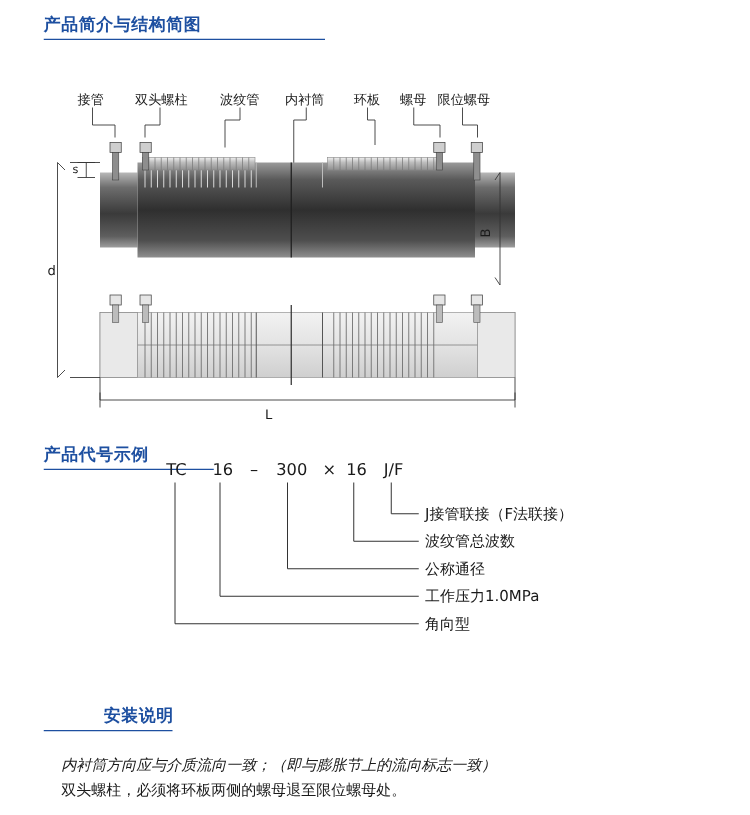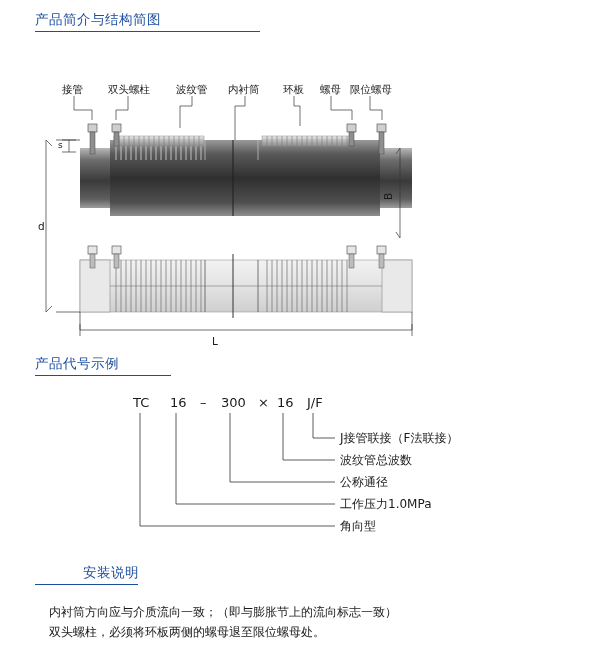--- a/index.html
+++ b/index.html
@@ -6,21 +6,21 @@
   body {
     width:600px; height:652px;
     background:#ffffff;
     font-family:"DejaVu Sans", sans-serif;
     color:#1a1a1a;
     position:relative;
     overflow:hidden;
   }
   .section-title {
     font-size:13.5px;
-    font-weight:normal;
+    font-weight:bold;
     color:#1d4fa0;
     letter-spacing:0.5px;
   }
   .underline {
     height:1px;
     background:#1d4fa0;
   }
   #sec1-title { position:absolute; left:35px; top:11px; }
   #sec1-rule  { position:absolute; left:35px; top:31px; width:225px; }
 
@@ -31,25 +31,25 @@
   #sec3-rule  { position:absolute; left:35px; top:584px; width:103px; }
 
   .note {
     position:absolute;
     left:49px;
     font-size:12px;
     color:#1a1a1a;
     line-height:20px;
     white-space:nowrap;
   }
-  #note1 { top:602px; }
+  #note1 { top:602px;font-style:italic; }
   #note2 { top:622px; }
 
-  #diagram { position:absolute; left:0; top:48px; width:480px; height:300px; }
-  #codefig { position:absolute; left:0; top:385px; width:600px; height:170px;text-align:right; }
+  #diagram { position:absolute; left:0; top:38px; width:480px; height:300px; }
+  #codefig { position:absolute; left:0; top:358px; width:600px; height:170px;text-align:right; }
 
   svg text { font-family:"DejaVu Sans", sans-serif; }
 </style>
 </head>
 <body>
 
 <div class="section-title" id="sec1-title">产品简介与结构简图</div>
 <div class="underline" id="sec1-rule"></div>
 
 <div id="diagram">

